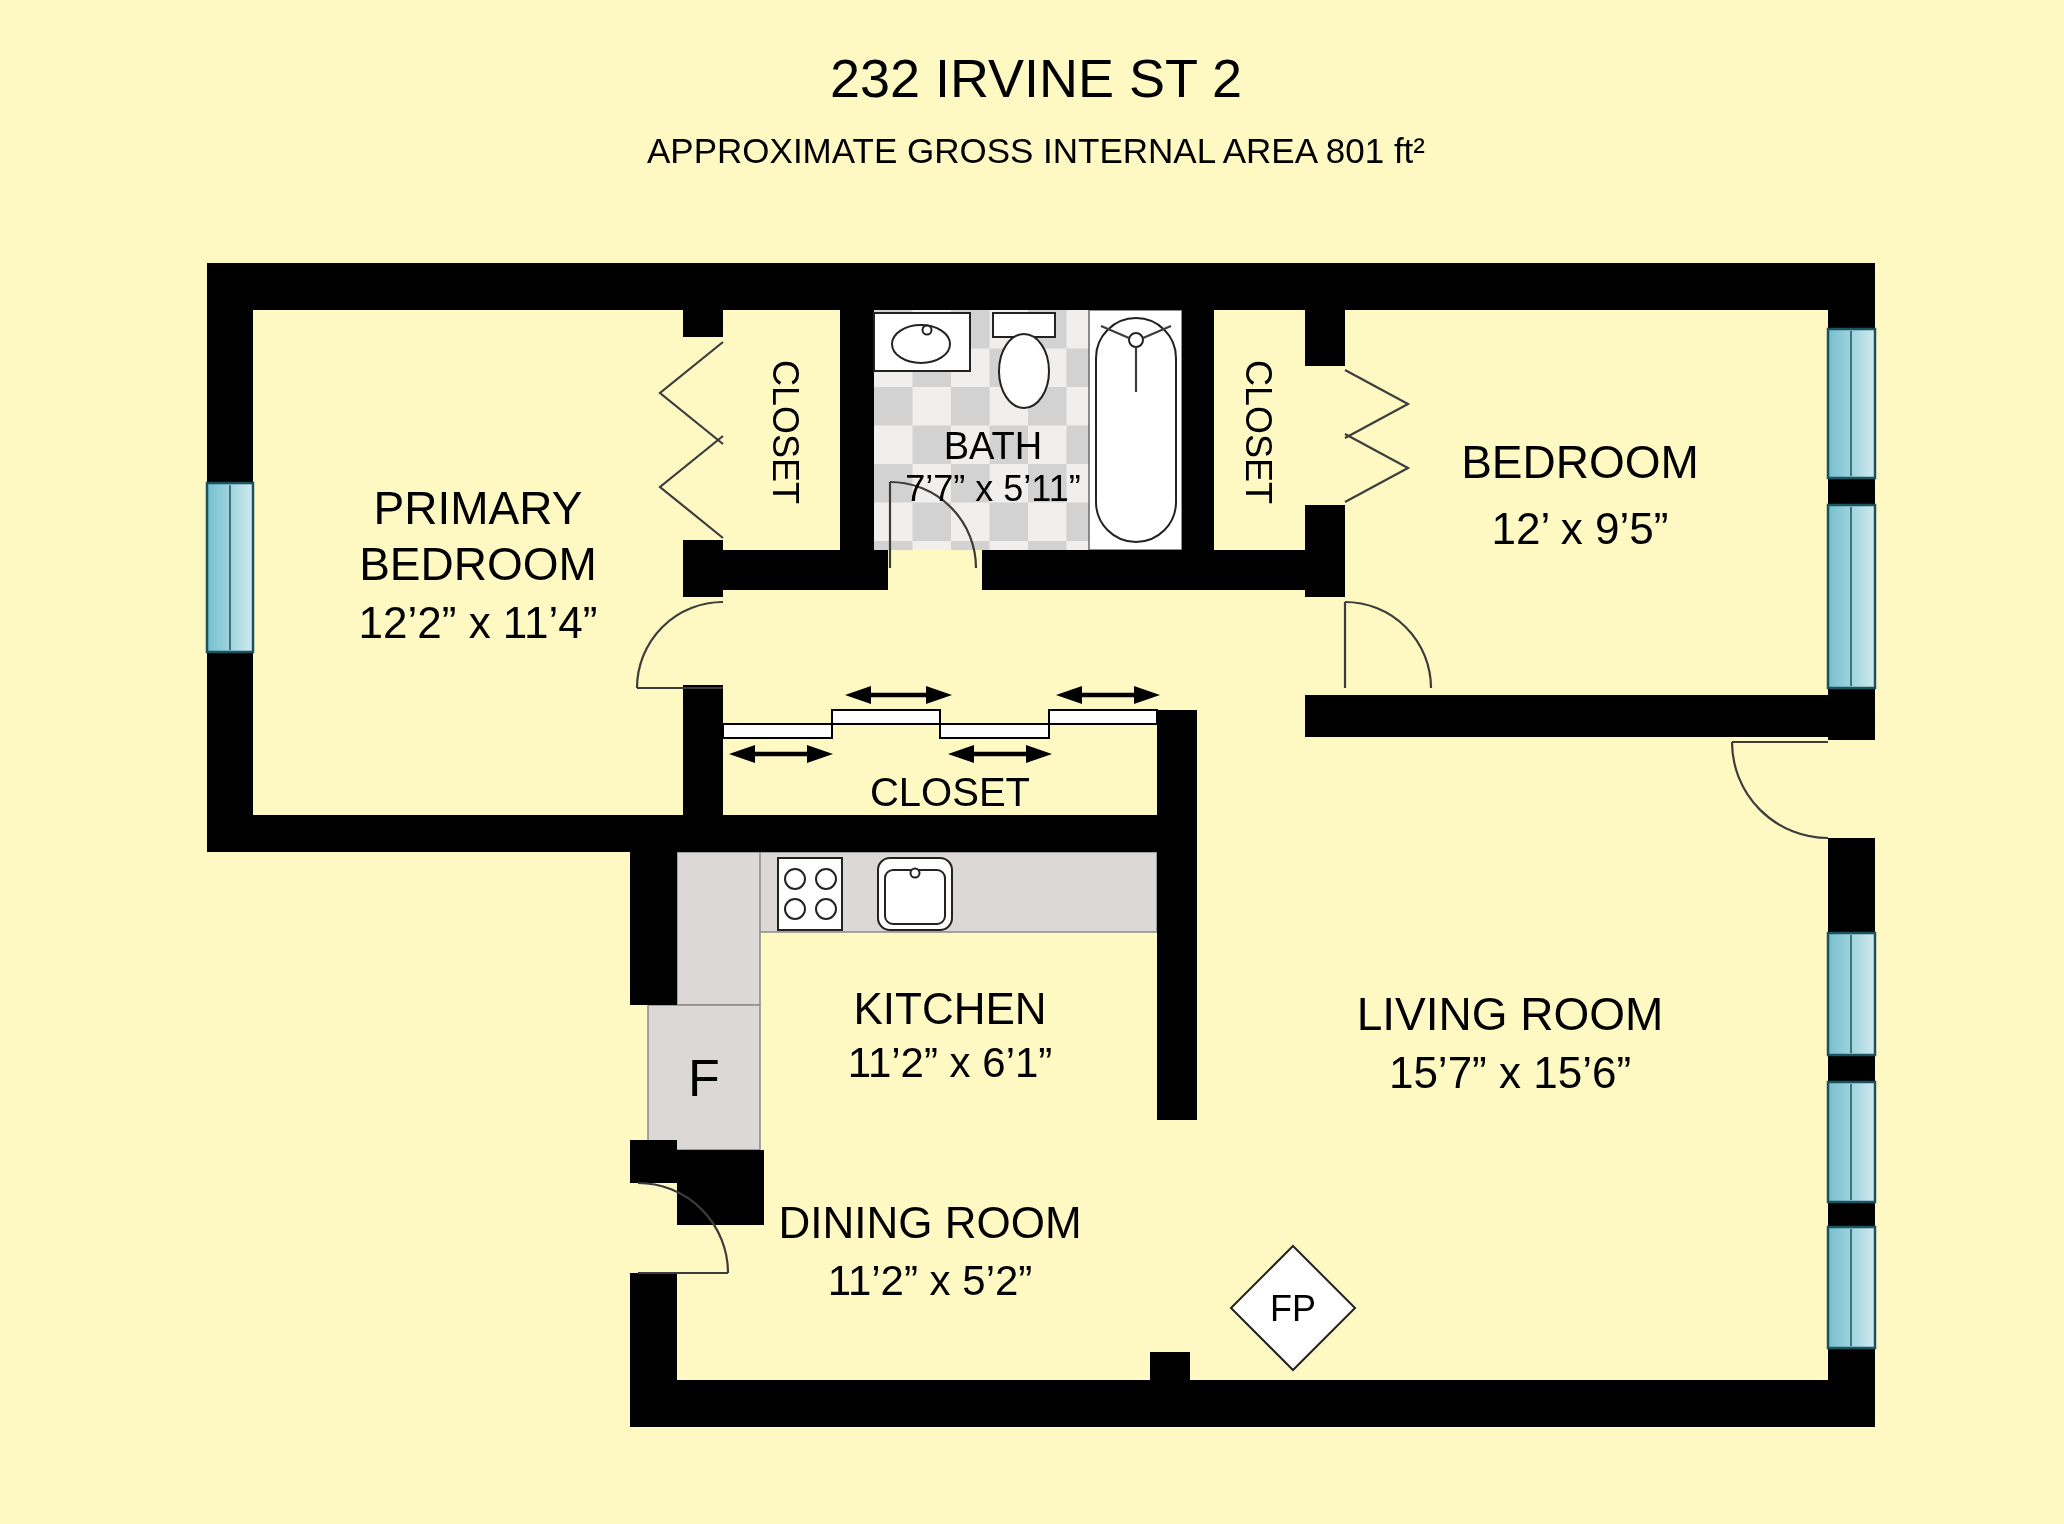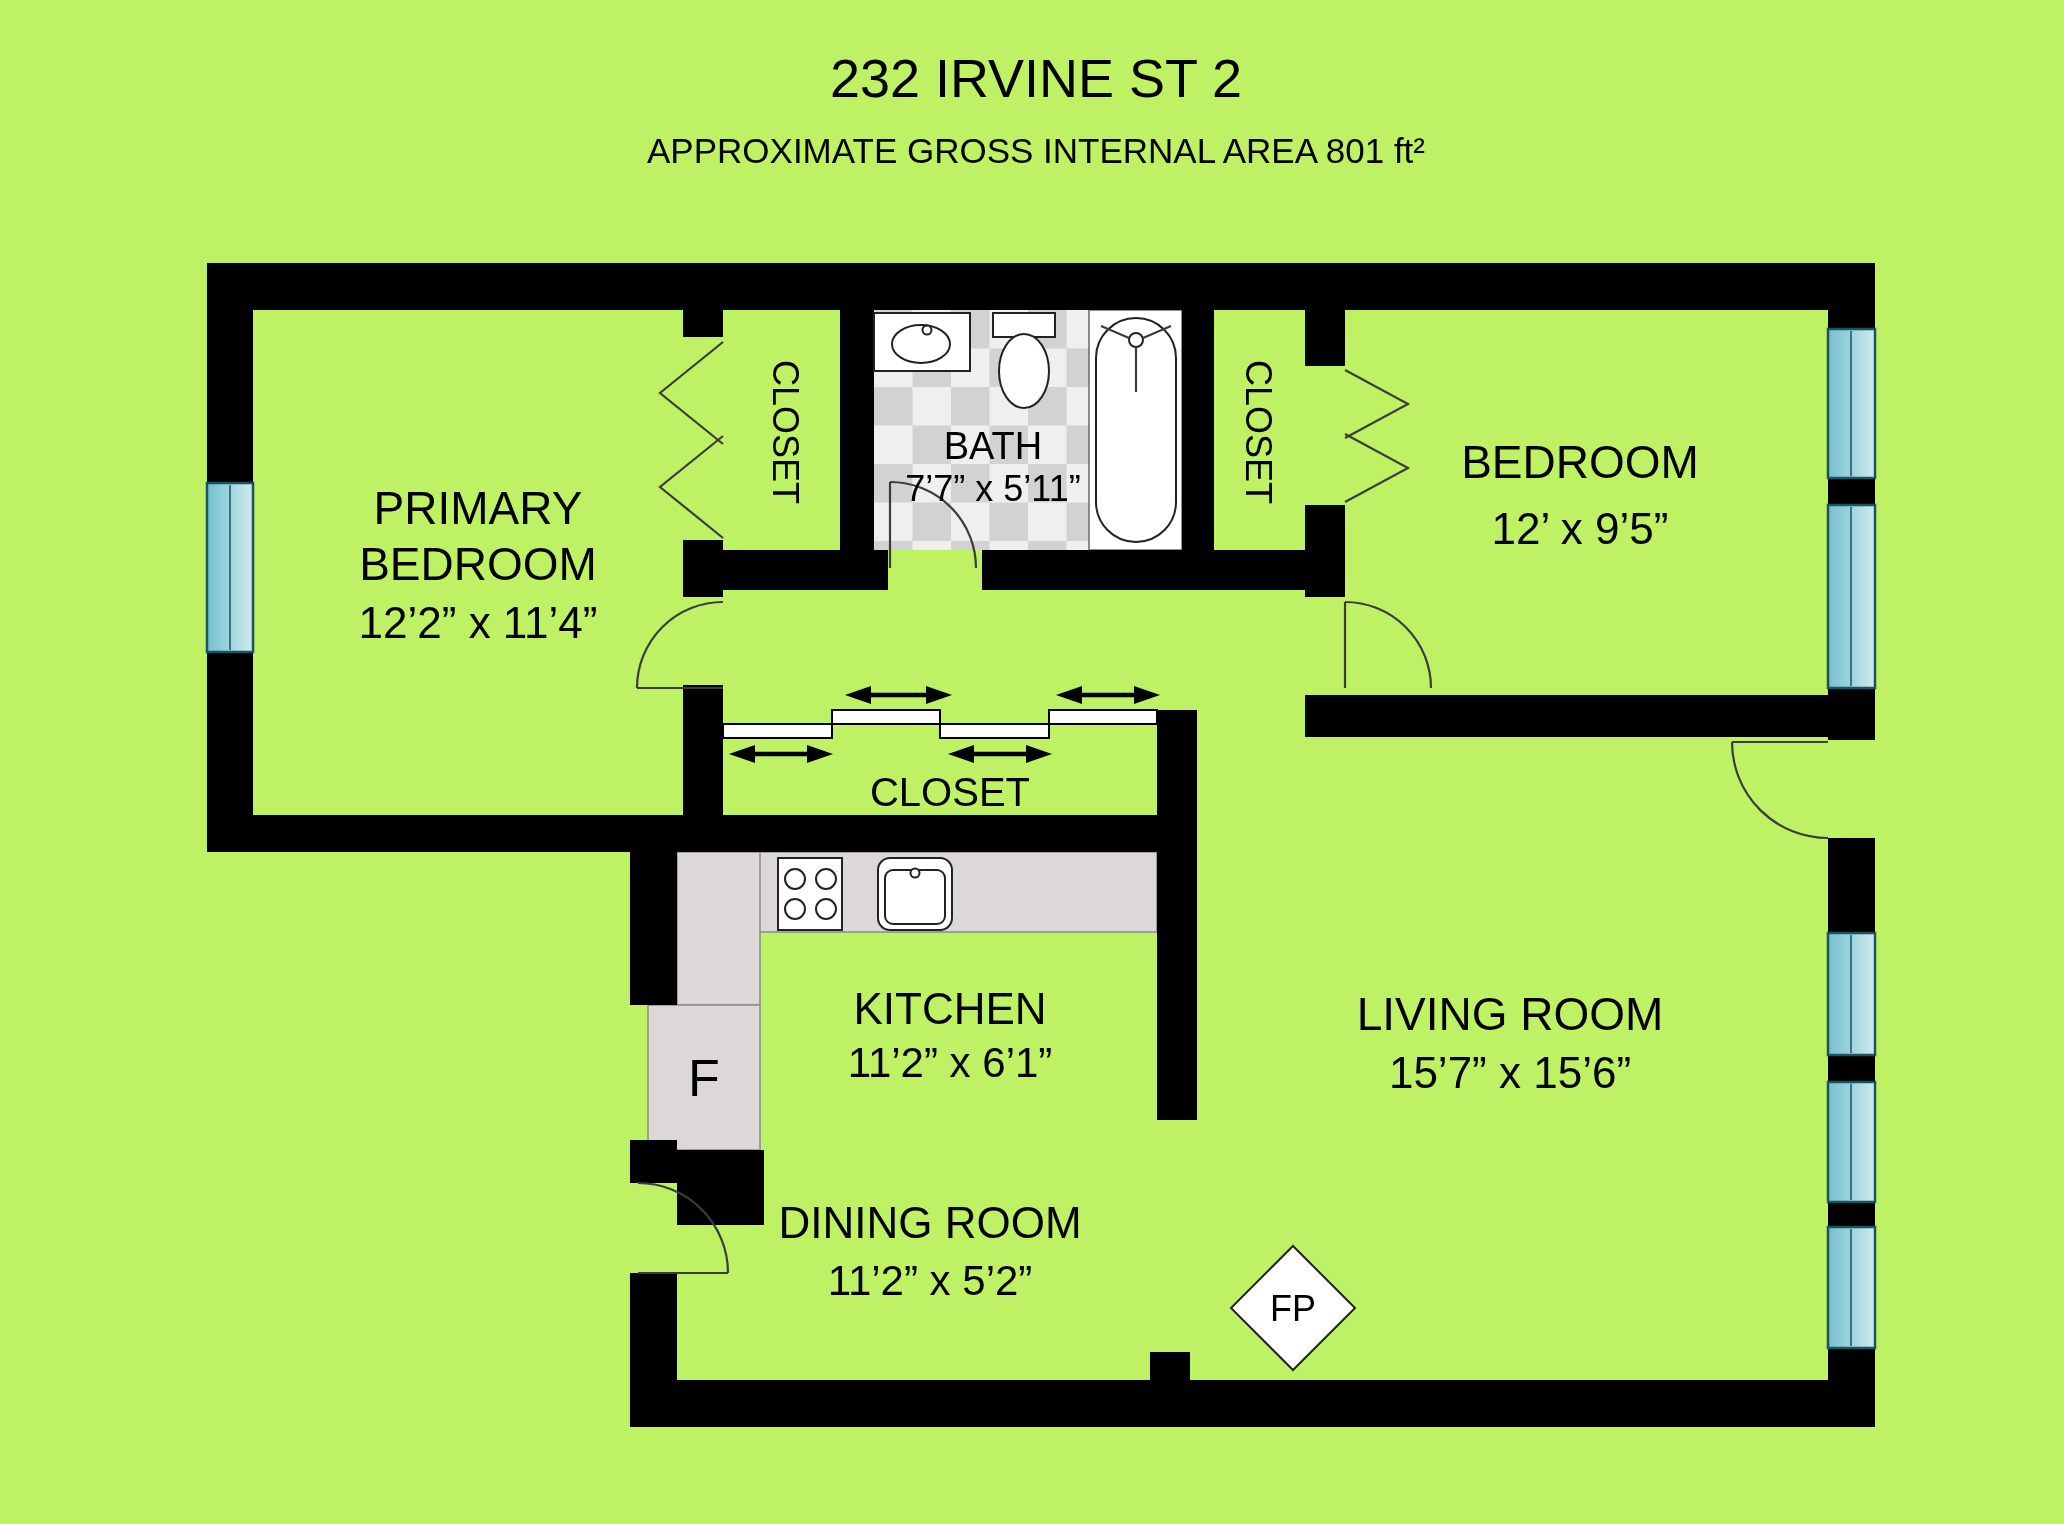--- a/index.html
+++ b/index.html
@@ -1,16 +1,16 @@
 <!DOCTYPE html>
 <html><head>
 <meta charset="utf-8">
 <style>
   html,body{margin:0;padding:0;background:#ffffff;}
-  #stage{position:relative;width:2064px;height:1524px;background:#bef264;overflow:hidden;}
+  #stage{position:relative;width:2064px;height:1524px;background:#fef9c3;overflow:hidden;}
   svg{position:absolute;left:0;top:0;}
   text{font-family:"Liberation Sans","DejaVu Sans",sans-serif;fill:#000;}
   .wall{fill:#000000;stroke:none;}
   .tile{fill:url(#tilePat);stroke:none;}
   .alcove{fill:#ffffff;stroke:#6a6a6a;stroke-width:1.5;}
   .fixture{fill:#ffffff;stroke:#222222;stroke-width:2;}
   .door{fill:none;stroke:#3c3c3c;stroke-width:2.2;}
   .bifold{fill:none;stroke:#3c3c3c;stroke-width:2.2;}
   .counter{fill:#dcd8d7;stroke:#8a8a8a;stroke-width:1.5;}
   .panel{fill:#ffffff;stroke:#000000;stroke-width:2;}

